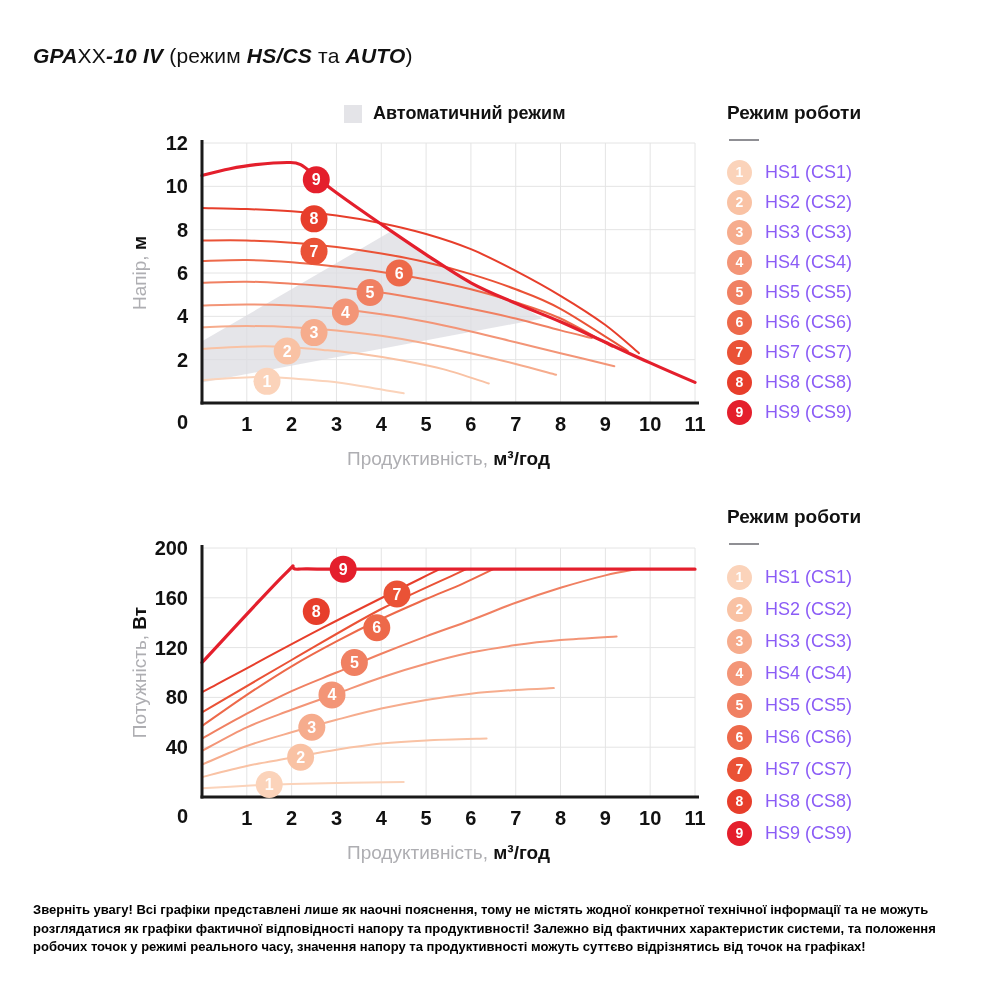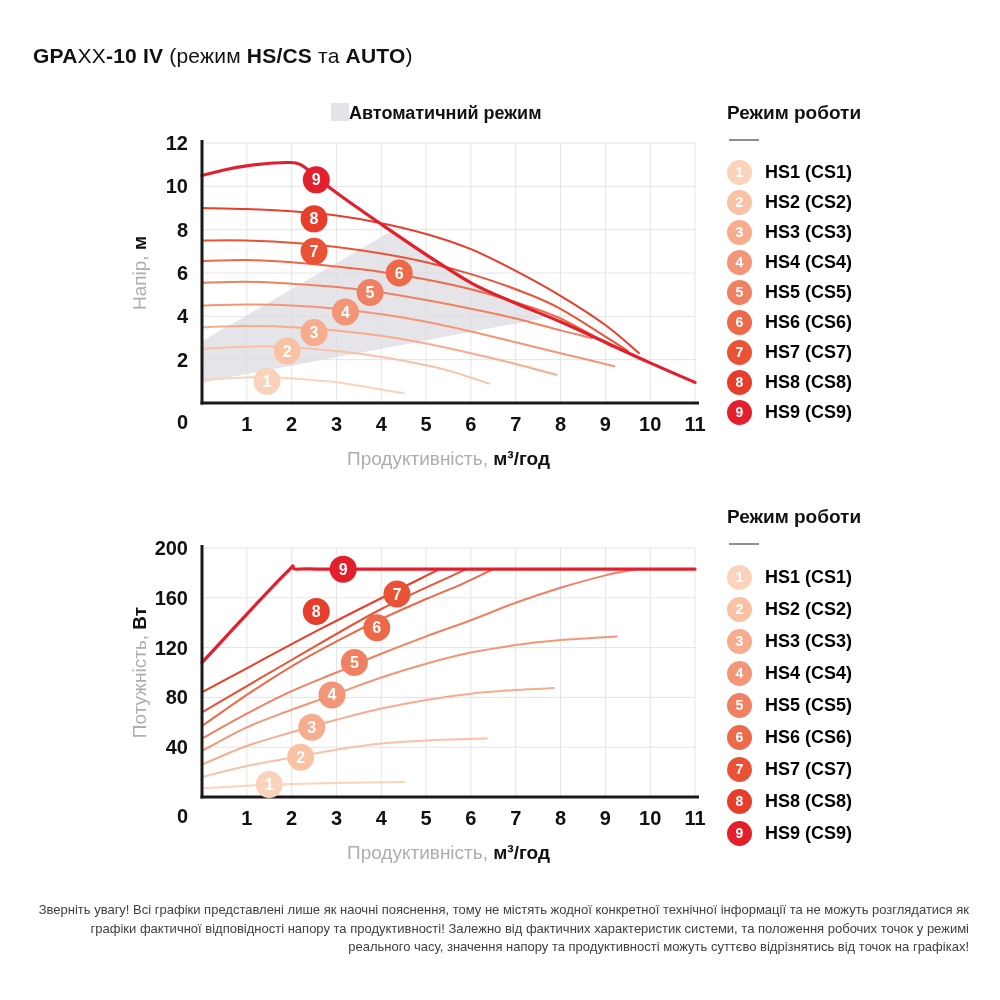--- a/index.html
+++ b/index.html
@@ -1,39 +1,39 @@
 <!DOCTYPE html>
 <html><head>
 <meta charset="utf-8">
 <style>
   html,body{margin:0;padding:0;background:#fff;}
   .page{position:relative;width:1000px;height:1000px;background:#fff;overflow:hidden;
         font-family:"Liberation Sans",sans-serif;color:#111;}
   .title{position:absolute;left:33px;top:44px;font-size:21px;letter-spacing:.2px;}
-  .title .b{font-weight:800;}
+  .title .b{font-weight:800;font-style:italic;}
   .title .r{font-weight:400;margin-top:18px;}
-  .auto-legend{position:absolute;left:331px;top:103px;display:flex;align-items:flex-start;}
+  .auto-legend{position:absolute;left:344px;top:103px;display:flex;align-items:center;gap:11px;}
   .auto-swatch{width:18px;height:18px;background:#e4e4e8;}
   .auto-label{font-size:18px;font-weight:800;}
   .chart-svg{position:absolute;}
   #chart-top{left:120px;top:128px;}
   #chart-bottom{left:120px;top:528px;}
   .legend{position:absolute;left:727px;width:250px;}
   #legend-top{top:102px;}
   #legend-bottom{top:506px;}
   .legend-title{font-size:19px;font-weight:700;}
   .legend-divider{width:30px;height:2px;background:#8f8f94;margin:15px 0 16px 2px;}
   .legend-items{display:flex;flex-direction:column;}
   .legend-item{display:flex;align-items:center;gap:13px;height:30px;}
   #legend-bottom .legend-item{height:32px;}
   .legend-badge{width:25px;height:25px;border-radius:50%;color:#fff;font-size:14px;font-weight:800;
                 display:flex;align-items:center;justify-content:center;flex:0 0 25px;}
-  .legend-label{font-size:18px;font-weight:700;color:#000000;text-align:center;}
-  .footer{position:absolute;left:33px;top:901px;width:936px;font-size:13px;font-weight:400;
-          line-height:1.44;color:#404040;text-align:right;}
+  .legend-label{font-size:18px;font-weight:400;color:#8b5cf6;text-align:center;}
+  .footer{position:absolute;left:33px;top:901px;width:936px;font-size:13px;font-weight:700;
+          line-height:1.44;color:#000000;}
   text{font-family:"Liberation Sans",sans-serif;}
   .tick{font-size:20px;font-weight:800;fill:#111;}
   .ax-gray{font-size:19px;font-weight:500;fill:#aeaeb2;}
   .ax-bold{font-size:19px;font-weight:800;fill:#111;}
   .marker-num{font-size:16px;font-weight:800;fill:#fff;}
 </style>
 </head>
 <body>
 
 <div class="page">

